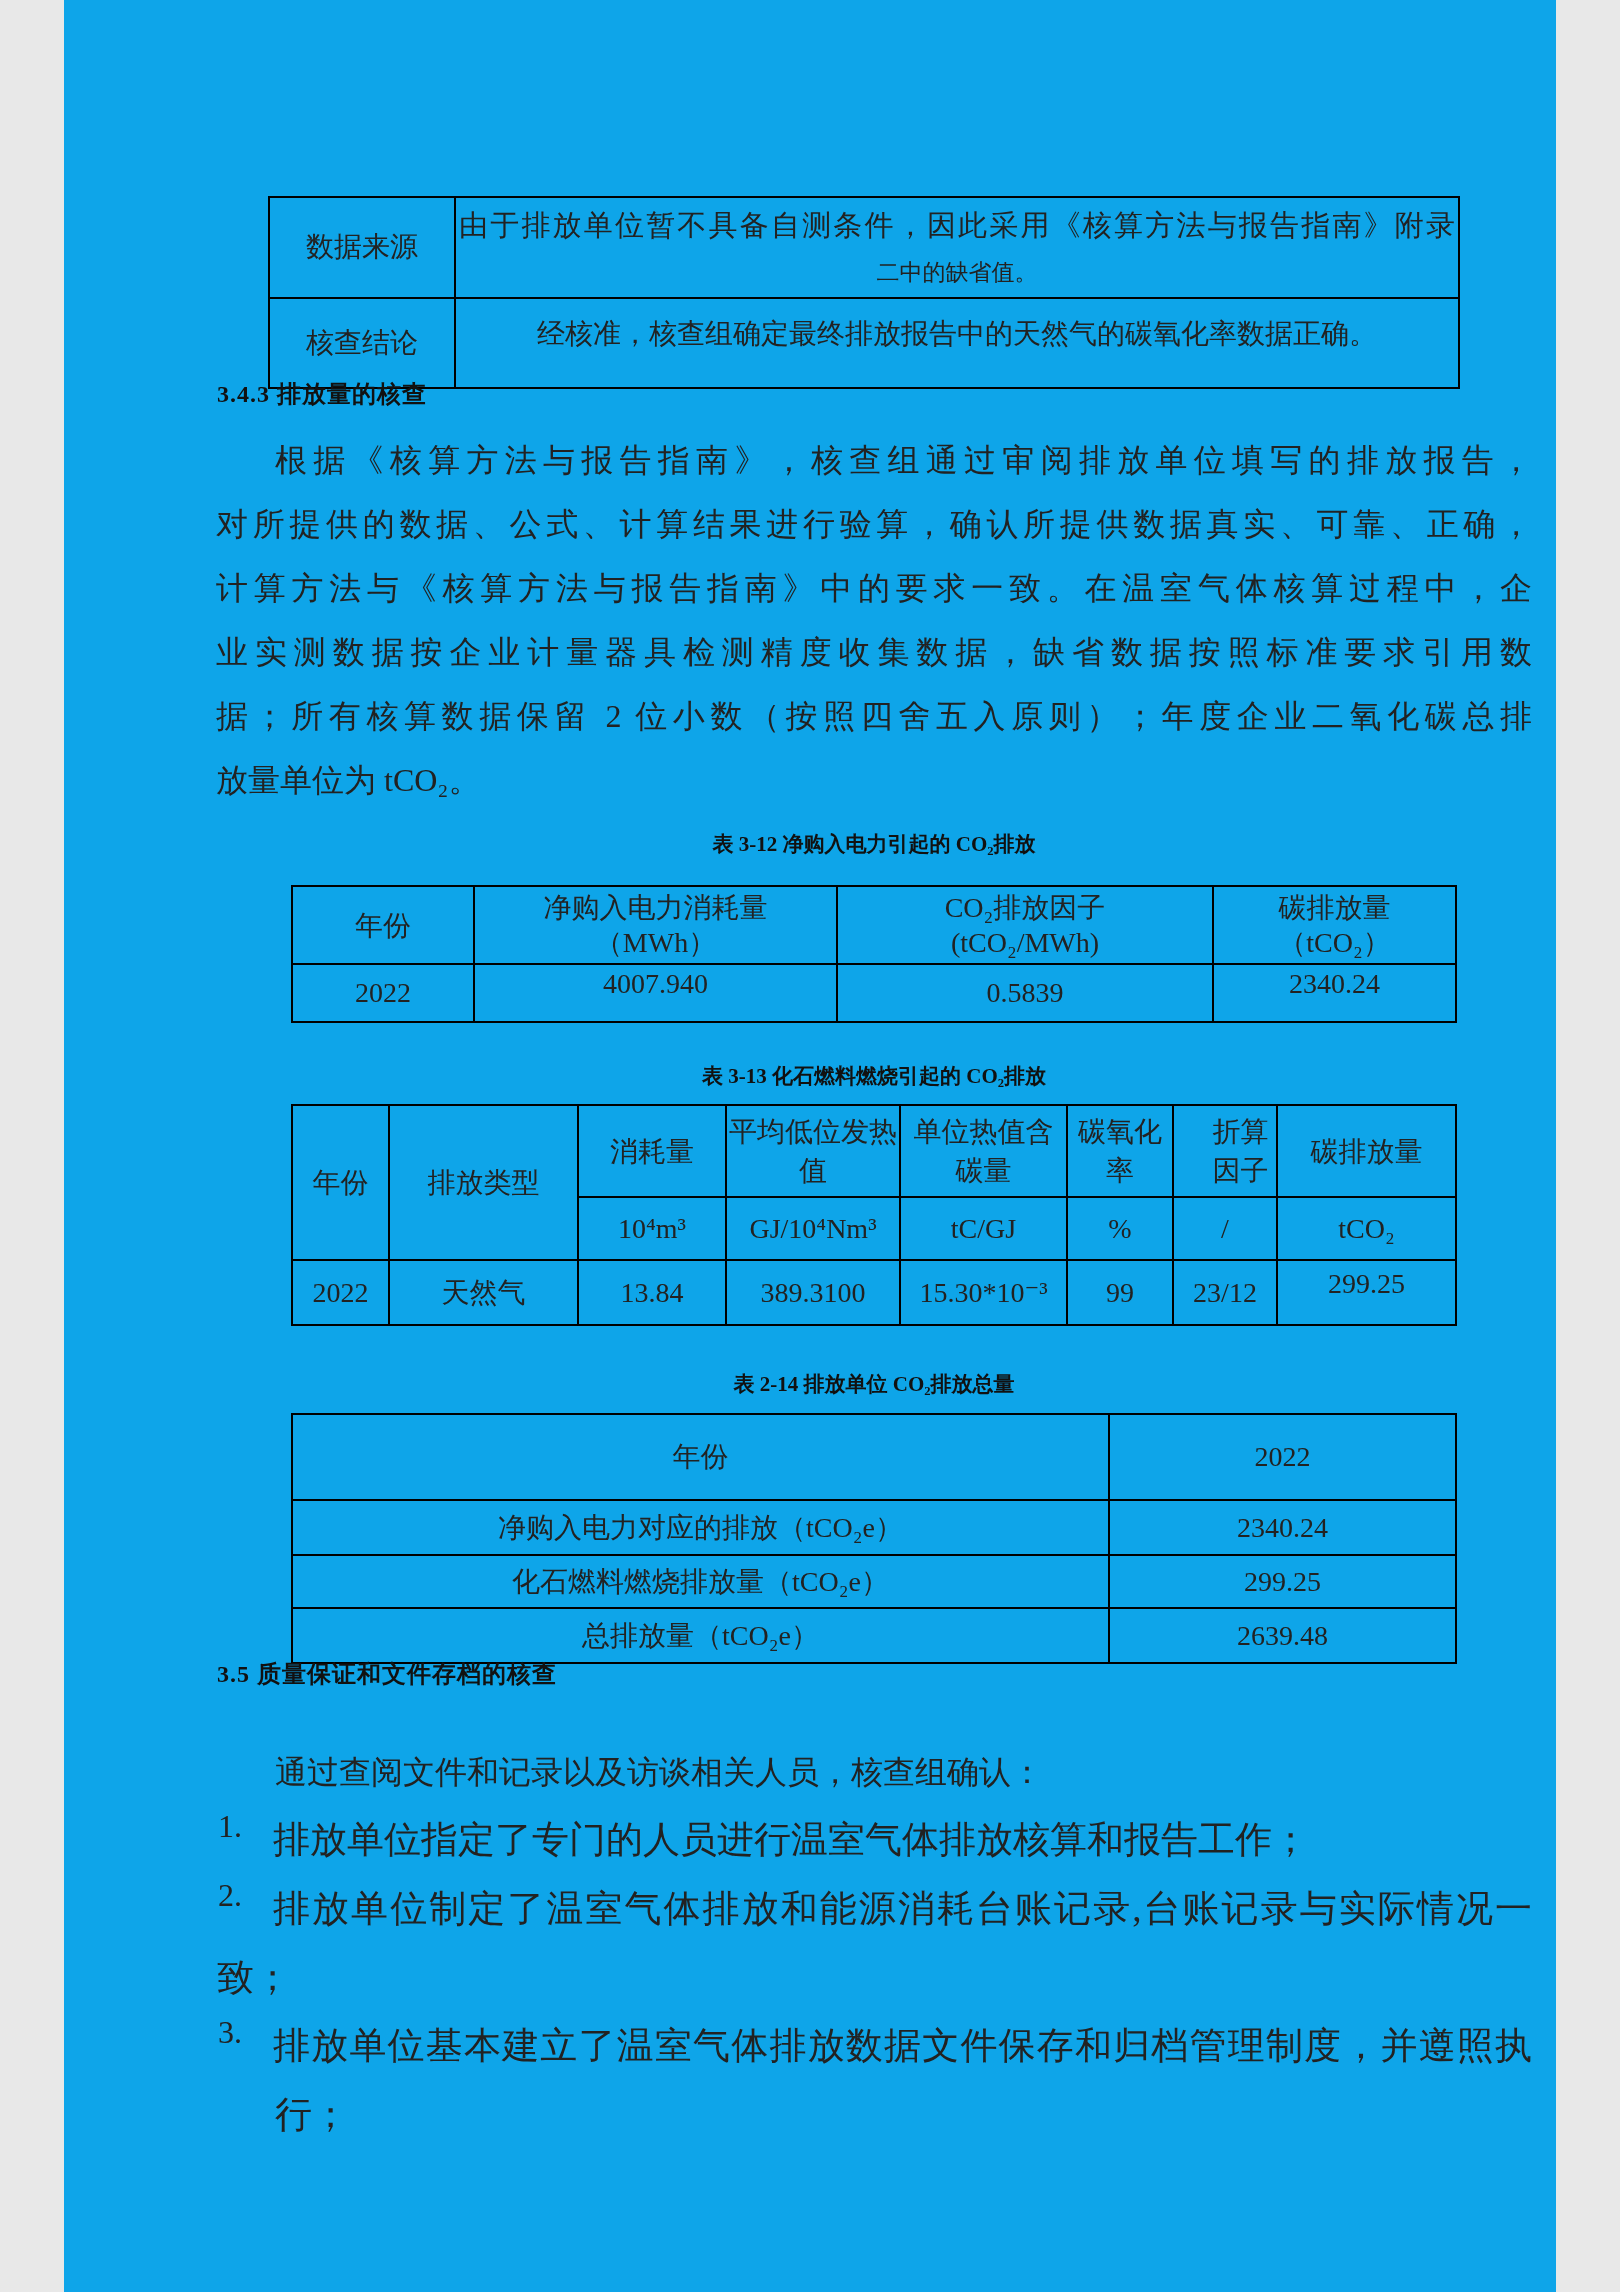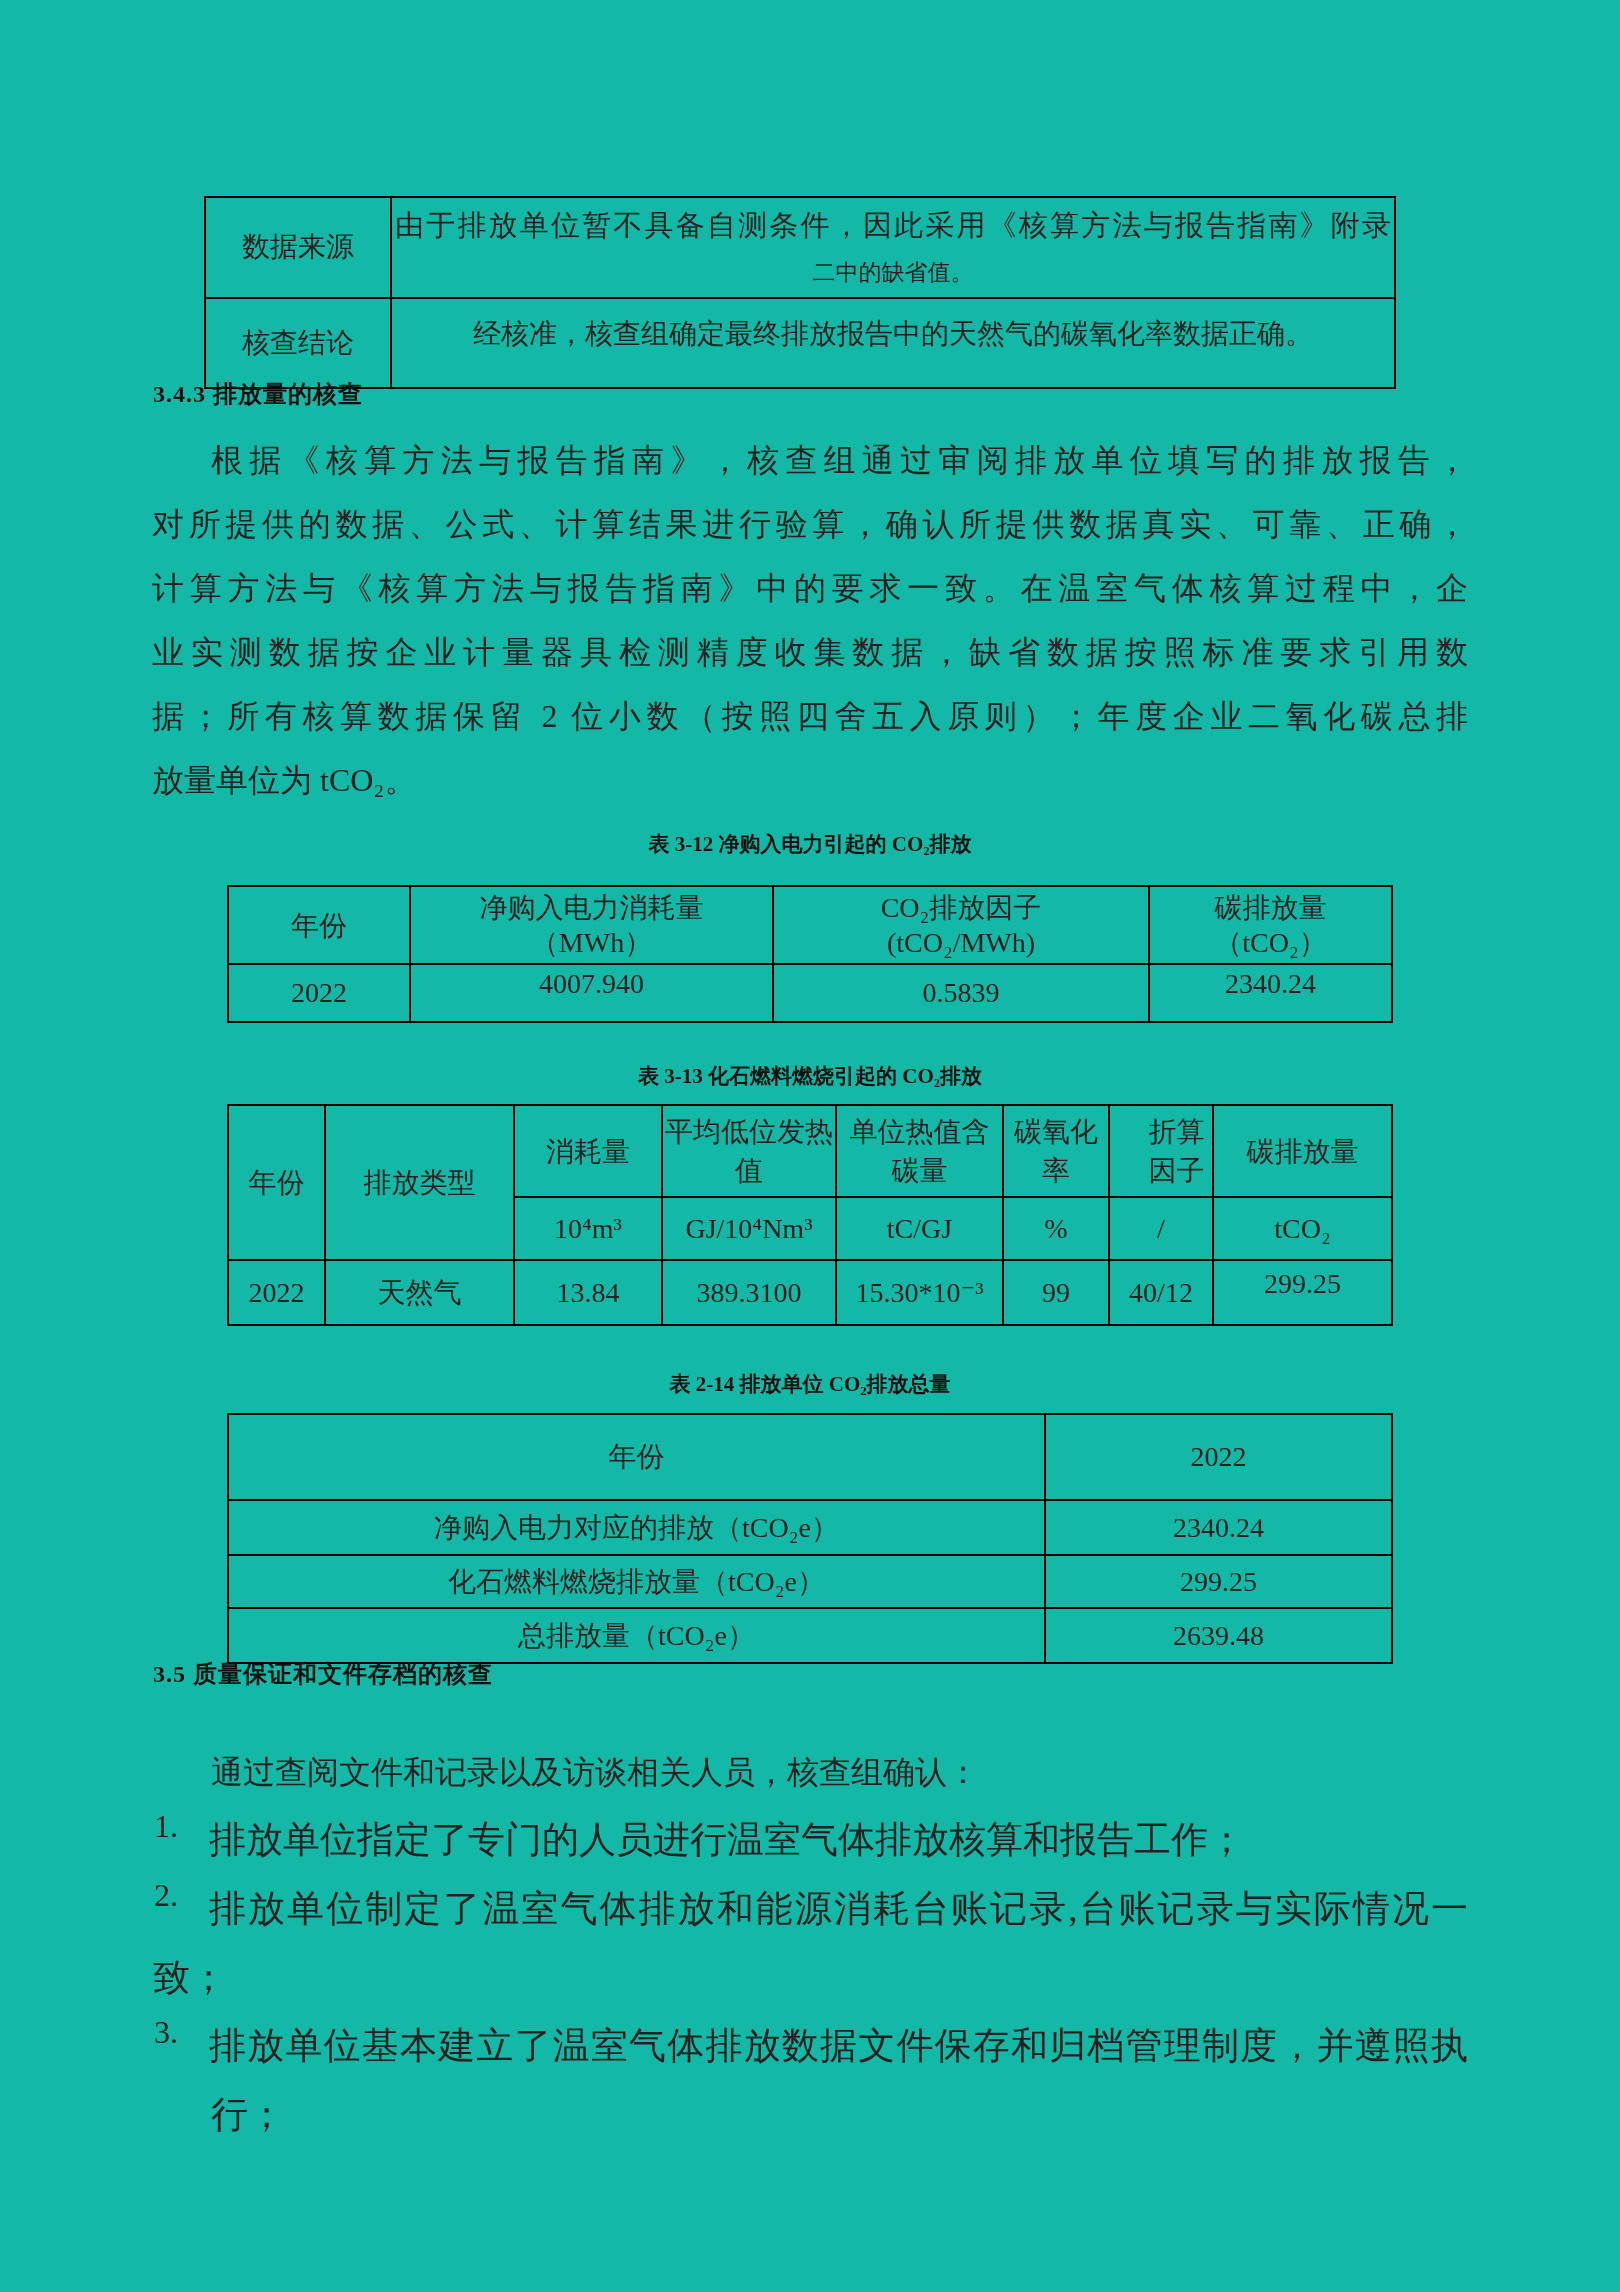--- a/index.html
+++ b/index.html
@@ -1,17 +1,17 @@
 <!DOCTYPE html>
 <html><head>
 <meta charset="utf-8">
 <style>
   html,body{margin:0;padding:0;background:#e8e8e8;}
   .page{
-    position:relative;width:1620px;height:2293px;background:#14b8a6;
+    position:relative;width:1492px;height:2293px;background:#0ea5e9;
     font-family:"Liberation Serif","DejaVu Serif",serif;color:#111;
     margin:0 auto;overflow:hidden;
   }
   .abs{position:absolute;}
   table{border-collapse:collapse;table-layout:fixed;}
   .tbl td{border:2px solid #000;font-size:28px;color:#222;overflow:hidden;}
   .ctr{text-align:center;vertical-align:middle;}
   .heading{font-size:24px;font-weight:bold;letter-spacing:1px;white-space:nowrap;}
   .caption{font-size:21px;font-weight:bold;text-align:center;white-space:nowrap;}
   .bodytext{font-size:32px;line-height:64px;color:#222;}
@@ -128,21 +128,21 @@
       <td class="ctr">/</td>
       <td class="ctr">tCO₂</td>
     </tr>
     <tr>
       <td class="ctr" style="height:61px;">2022</td>
       <td class="ctr">天然气</td>
       <td class="ctr">13.84</td>
       <td class="ctr">389.3100</td>
       <td class="ctr">15.30*10⁻³</td>
       <td class="ctr">99</td>
-      <td class="ctr">40/12</td>
+      <td class="ctr">23/12</td>
       <td class="ctr"><span class="va-hi" style="display:inline-block;">299.25</span></td>
     </tr>
   </tbody>
     </table>
 
   <div class="abs caption" style="left:152px;top:1370px;width:1316px;">表 2-14 排放单位 CO₂排放总量</div>
   <table class="tbl abs" style="left:227px;top:1413px;width:1164px;">
     <colgroup>
         <col style="width:817px">
         <col style="width:347px">

